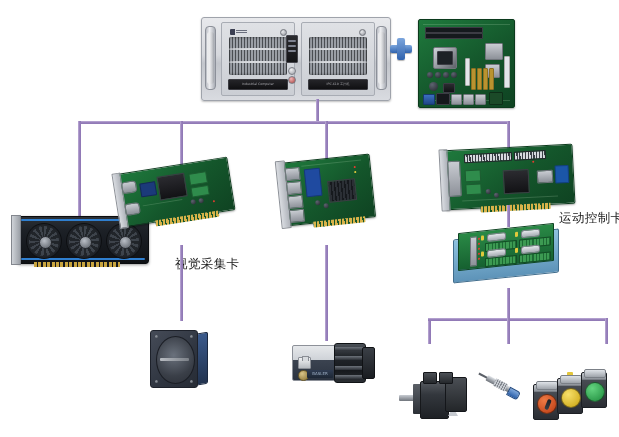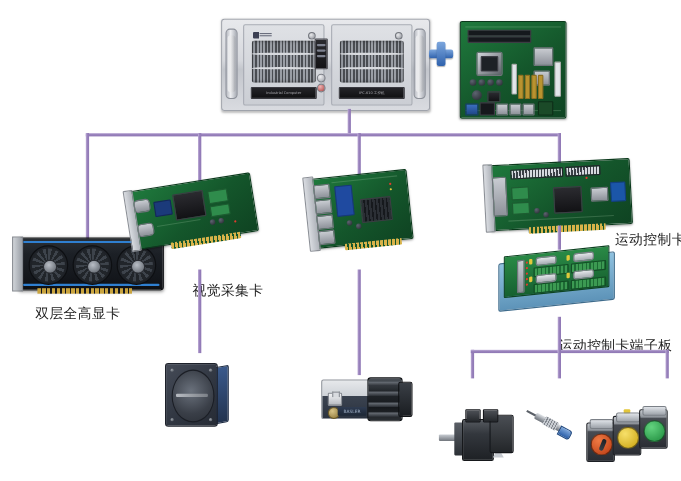--- a/index.html
+++ b/index.html
@@ -286,21 +286,20 @@
     <div class="gpu">
       <div class="brk"></div>
       <div class="stripe" style="top:2px;"></div>
       <div class="stripe" style="bottom:3px;"></div>
       <div class="fan" style="left:8px;"></div>
       <div class="fan" style="left:48px;"></div>
       <div class="fan" style="left:88px;"></div>
       <div class="gfing"></div>
     </div>
   </div>
-  <div class="label" style="left:32px;top:277px;">双层全高显卡</div>
 
   <div class="dev" style="left:120px;top:165px;transform:rotate(-9deg);">
     <div class="pcb" style="position:relative;left:0;top:0;width:110px;height:52px;">
       <div class="bracket" style="left:-6px;top:-2px;width:7px;height:54px;"></div>
       <div class="chipsil" style="left:2px;top:8px;width:13px;height:10px;border-radius:4px;"></div>
       <div class="chipsil" style="left:2px;top:30px;width:13px;height:10px;border-radius:4px;"></div>
       <div class="chip" style="left:38px;top:8px;width:26px;height:22px;"></div>
       <div class="chip" style="left:20px;top:12px;width:14px;height:12px;background:#1b3a7a;border-color:#14285a;"></div>
       <div class="grn" style="left:70px;top:10px;width:16px;height:10px;"></div>
       <div class="grn" style="left:70px;top:24px;width:16px;height:8px;"></div>
@@ -372,21 +371,20 @@
       <div class="ystub" style="left:22px;top:20px;"></div>
       <div class="ystub" style="left:56px;top:20px;"></div>
       <div class="chipsil" style="left:11px;top:4px;width:5px;height:28px;"></div>
       <div class="ledr" style="left:19px;top:6px;"></div>
       <div class="ledr" style="left:19px;top:11px;"></div>
       <div class="ledr" style="left:19px;top:16px;"></div>
       <div class="ledr" style="left:19px;top:21px;"></div>
       <div class="ledr" style="left:19px;top:26px;"></div>
     </div>
   </div>
-  <div class="label" style="left:508px;top:306px;">运动控制卡端子板</div>
 
   <div class="wire v" style="left:180px;top:245px;height:76px;"></div>
   <div class="wire v" style="left:325px;top:245px;height:96px;"></div>
 
   <div class="wire v" style="left:428px;top:318px;height:26px;"></div>
   <div class="wire h" style="left:428px;top:318px;width:180px;"></div>
   <div class="wire v" style="left:507px;top:288px;height:32px;"></div>
   <div class="wire v" style="left:507px;top:318px;height:26px;"></div>
   <div class="wire v" style="left:605px;top:318px;height:26px;"></div>
 

